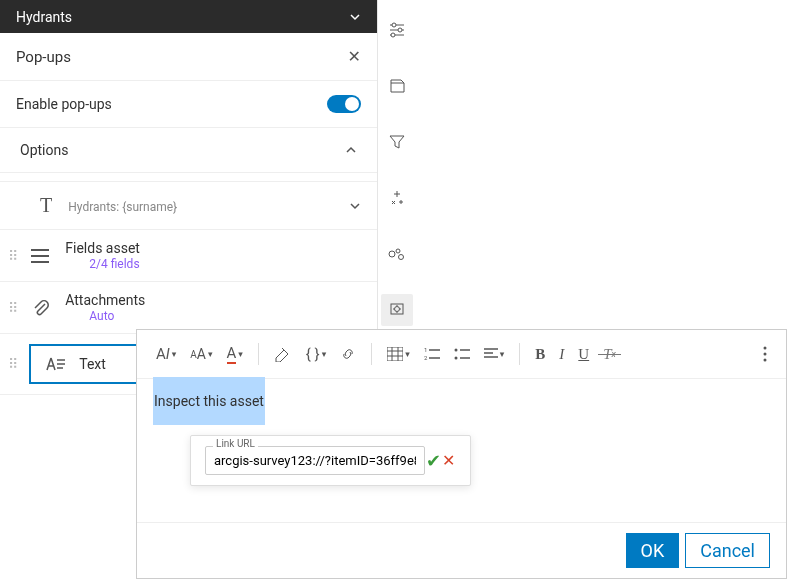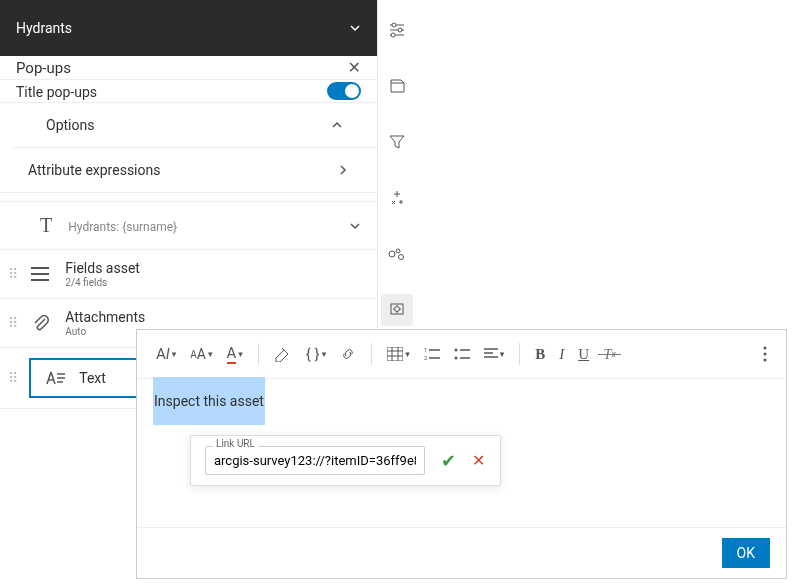--- a/index.html
+++ b/index.html
@@ -1,46 +1,46 @@
 <!DOCTYPE html>
 <html><head>
 <meta charset="utf-8">
 <style>
   * { box-sizing: border-box; margin: 0; padding: 0; font-family: -apple-system, BlinkMacSystemFont, "Segoe UI", Roboto, Arial, sans-serif; }
   body { width: 793px; height: 586px; position: relative; background: #fff; font-size: 14px; color: #323232; }
 
   .sidebar { width: 378px; border-right: 1px solid #e5e5e5; }
 
-  .layer-header { background: #2b2b2b; color: #fff; height: 56px; display: flex; align-items: center; padding: 0 16px; justify-content: space-between; }
+  .layer-header { background: #2b2b2b; color: #fff; height: 33px; display: flex; align-items: center; padding: 0 16px; justify-content: space-between; }
   .layer-header .chev { font-size: 14px; }
 
-  .section-row { display: flex; align-items: flex-end; justify-content: space-between; padding: 2px 16px; border-bottom: 1px solid #eee; }
+  .section-row { display: flex; align-items: center; justify-content: space-between; padding: 14px 16px; border-bottom: 1px solid #eee; }
   .section-row .title { font-size: 15px; }
   .close-x { color: #555; cursor: pointer; font-size: 16px; }
 
   .toggle { width: 34px; height: 18px; background: #007ac2; border-radius: 10px; position: relative; }
   .toggle::after { content: ""; position: absolute; width: 14px; height: 14px; background: #fff; border-radius: 50%; top: 2px; right: 2px; }
 
-  .options-row { display: flex; align-items: center; justify-content: space-between; padding: 14px 34px; border-bottom: 1px solid #eee; cursor: pointer; margin-left: 12px; }
+  .options-row { display: flex; align-items: center; justify-content: space-between; padding: 14px 20px; border-bottom: 1px solid #eee; cursor: pointer; }
   .options-row .chev-up { font-size: 14px; color: #555; }
 
   .attr-row { display: flex; align-items: center; justify-content: space-between; padding: 14px 28px; border-bottom: 1px solid #eee; cursor: pointer; }
   .attr-row .chev-right { font-size: 14px; color: #555; }
 
   .title-row { display: flex; align-items: center; padding: 12px 16px 12px 40px; border-top: 1px solid #eee; border-bottom: 1px solid #eee; cursor: pointer; margin-top: 8px; }
   .title-row .t-icon { font-family: Georgia, serif; font-size: 20px; margin-right: 16px; color: #555; }
   .title-row .t-content { flex: 1; }
   .title-row .t-sub { color: #888; font-size: 12px; margin-top: 2px; }
   .title-row .chev-down { color: #555; }
 
   .item-row { display: flex; align-items: center; padding: 10px 16px 10px 8px; border-bottom: 1px solid #eee; cursor: pointer; }
   .grip { color: #bbb; font-size: 14px; margin-right: 10px; letter-spacing: 1px; line-height: 6px; }
   .item-icon { width: 24px; display: flex; justify-content: center; margin-right: 12px; color: #555; }
   .item-content { flex: 1; }
-  .item-sub { color: #737373; font-size: 10px; margin-top: 1px; }
+  .item-sub { color: #8b5cf6; font-size: 12px; margin-top: 1px; margin-left: 24px; }
 
   .item-row.act .item-box { border: 2px solid #007ac2; padding: 10px 12px; display: flex; align-items: center; flex: 1; }
 
   .right-tools { position: absolute; left: 378px; top: 0; display: flex; flex-direction: column; align-items: center; padding-top: 14px; gap: 24px; width: 38px; }
   .right-tools .tool { width: 32px; height: 32px; display: flex; align-items: center; justify-content: center; color: #555; cursor: pointer; }
   .right-tools .tool.active { background: #eee; border-radius: 2px; }
 
   .editor-panel { position: absolute; left: 136px; top: 329px; width: 651px; height: 250px; background: #fff; border: 1px solid #ccc; display: flex; flex-direction: column; }
   .toolbar { display: flex; align-items: center; padding: 10px 14px; border-bottom: 1px solid #eee; gap: 4px; }
   .tb-btn { display: flex; align-items: center; padding: 4px 5px; color: #555; cursor: pointer; border-radius: 2px; font-size: 15px; }
@@ -48,29 +48,29 @@
   .tb-sep { width: 1px; height: 22px; background: #ddd; margin: 0 6px; }
   .toolbar .bold { font-weight: bold; font-family: Georgia, serif; }
   .toolbar .italic { font-style: italic; font-family: Georgia, serif; }
   .toolbar .underline { text-decoration: underline; font-family: Georgia, serif; }
   .toolbar .strike { font-style: italic; font-family: Georgia, serif; position: relative; color: #777; }
   .toolbar .strike::after { content:""; position:absolute; left:0; right:0; top:50%; height:1px; background:#777; }
 
   .editor-body { flex: 1; padding: 14px 16px; position: relative; }
   .highlighted { background: #b3d9ff; padding: 16px 1px; }
 
-  .link-popup { position: absolute; left: 190px; top: 435px; background: #fff; border: 1px solid #ddd; border-radius: 2px; box-shadow: 0 2px 8px rgba(0,0,0,0.1); padding: 10px 14px; display: flex; align-items: center; gap: 16px; }
+  .link-popup { position: absolute; left: 190px; top: 435px; background: #fff; border: 1px solid #ddd; border-radius: 2px; box-shadow: 0 2px 8px rgba(0,0,0,0.1); padding: 10px 14px; display: flex; align-items: center; gap: 1px; }
   .link-input-wrap { position: relative; }
   .link-label { position: absolute; top: -8px; left: 8px; background: #fff; padding: 0 3px; font-size: 10px; color: #666; }
   .link-input { border: 1px solid #ccc; border-radius: 2px; padding: 6px 8px; width: 220px; font-size: 13px; }
   .check { color: #3a9b3a; font-size: 18px; cursor: pointer; }
   .cross { color: #d84228; font-size: 16px; cursor: pointer; }
 
   .footer { border-top: 1px solid #eee; display: flex; justify-content: flex-end; align-items: center; padding: 10px 16px; gap: 6px; }
-  .btn { padding: 6px 14px; border: 1px solid #007ac2; cursor: pointer; font-size: 14px; }
+  .btn { padding: 6px 14px; border: 1px solid #007ac2; cursor: pointer; font-size: 18px; }
   .btn.primary { background: #007ac2; color: #fff; }
   .btn.secondary { background: #fff; color: #007ac2; }
 
   svg { display: block; }
 </style>
 </head>
 <body>
 
 <div class="sidebar">
 
@@ -82,41 +82,33 @@
         </svg>
     </span>
   </div>
 
   <div class="section-row">
     <span class="title">Pop-ups</span>
     <span class="close-x">✕</span>
   </div>
 
   <div class="section-row">
-    <span>Title pop-ups</span>
+    <span>Enable pop-ups</span>
     <div class="toggle"></div>
   </div>
 
   <div class="options-row">
     <span>Options</span>
     <span class="chev-up">
       <svg width="12" height="12" viewBox="0 0 12 12">
           <path d="M2 8 L6 4 L10 8" stroke="#555" stroke-width="1.5" fill="none"></path>
         </svg>
     </span>
   </div>
 
-  <div class="attr-row">
-    <span>Attribute expressions</span>
-    <span class="chev-right">
-      <svg width="12" height="12" viewBox="0 0 12 12">
-          <path d="M4 2 L8 6 L4 10" stroke="#555" stroke-width="1.5" fill="none"></path>
-        </svg>
-    </span>
-  </div>
 
   <div class="title-row">
     <span class="t-icon">T</span>
     <div class="t-content">
       <div class="t-sub">Hydrants: {surname}</div>
     </div>
     <span class="chev-down">
       <svg width="12" height="12" viewBox="0 0 12 12">
           <path d="M2 4 L6 8 L10 4" stroke="#555" stroke-width="1.5" fill="none"></path>
         </svg>
@@ -277,20 +269,21 @@
         </svg>
       </div>
   </div>
 
   <div class="editor-body">
     <span class="highlighted">Inspect this asset</span>
   </div>
 
   <div class="footer">
     <div class="btn primary">OK</div>
+    <div class="btn secondary">Cancel</div>
   </div>
 </div>
 
 <div class="link-popup">
   <div class="link-input-wrap">
     <span class="link-label">Link URL</span>
     <input class="link-input" value="arcgis-survey123://?itemID=36ff9e8c1" style="">
   </div>
   <span class="check">✔</span>
   <span class="cross">✕</span>

